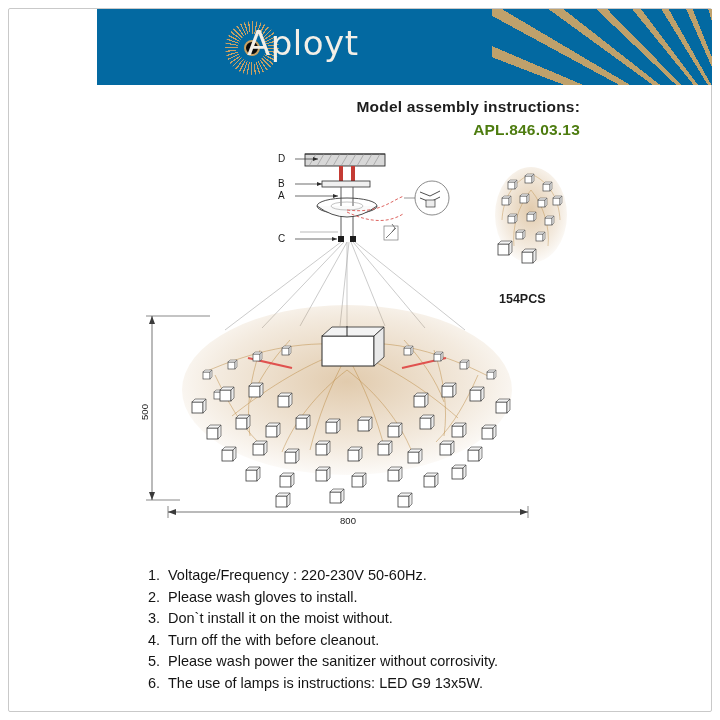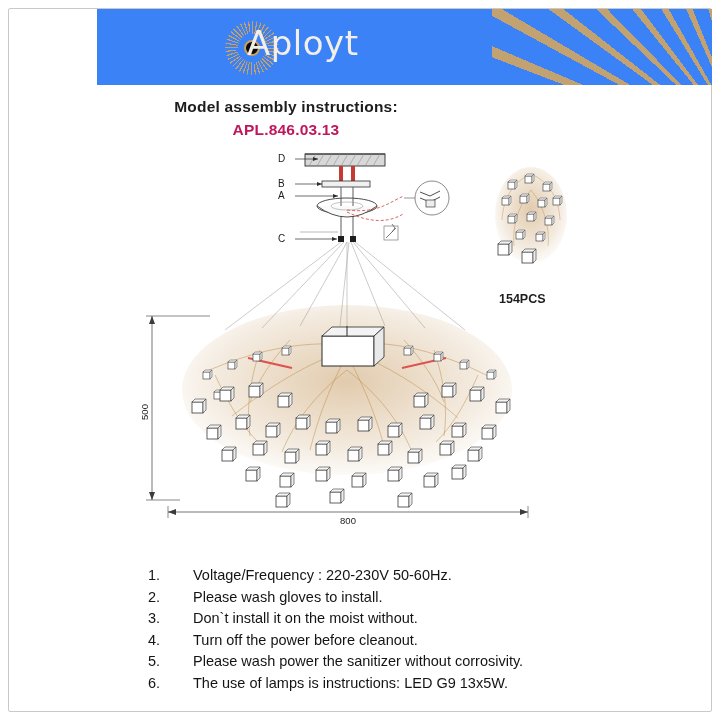--- a/index.html
+++ b/index.html
@@ -33,21 +33,21 @@
     pointer-events: none;
   }
 
   
   .banner {
     position: absolute;
     left: 97px;
     top: 9px;
     width: 615px;
     height: 76px;
-    background: #3b82f6;
+    background: #0369a1;
     overflow: hidden;
   }
   .banner-inner {
     position: relative;
     width: 100%;
     height: 100%;
   }
   .brand {
     position: absolute;
     left: 150px;
@@ -93,36 +93,36 @@
     background:
       repeating-conic-gradient(from 186deg at 100% 100%, #caa469 0deg 2.1deg, rgba(0,0,0,0) 2.1deg 7.5deg);
     -webkit-mask-image: radial-gradient(circle at 100% 100%, #000 30%, #000 96%, transparent 100%);
     mask-image: radial-gradient(circle at 100% 100%, #000 30%, #000 96%, transparent 100%);
     opacity: 0.95;
   }
 
   
   .title-block {
     position: absolute;
-    left: 0;
+    left: 8px;
     top: 98px;
     width: 572px;
-    text-align: center;
+    text-align: right;
   }
   .title-line1 {
     font-size: 15.5px;
     font-weight: bold;
     color: #1d1d1d;
     letter-spacing: 0.2px;
   }
   .title-line2 {
     margin-top: 5px;
     font-size: 15.5px;
     font-weight: bold;
-    color: #be185d;
+    color: #4d7c0f;
     letter-spacing: 0.2px;
   }
 
   
   .drawing {
     position: absolute;
     left: 0;
     top: 140px;
     width: 720px;
     height: 395px;
@@ -163,21 +163,21 @@
     font-size: 14.5px;
     line-height: 21.5px;
     color: #141414;
   }
   .note-num {
     width: 20px;
     flex: 0 0 20px;
     text-align: right;
     margin-right: 8px;
   }
-  .note-txt { flex: 1 1 auto; margin-left: 25px; }
+  .note-txt { flex: 1 1 auto; }
 </style>
 </head>
 <body>
 
 <div class="page">
 
   <div class="page-border"></div>
 
   <div class="banner">
     <div class="banner-inner">
@@ -418,21 +418,21 @@
     <div class="note">
       <span class="note-num">2.</span>
       <span class="note-txt">Please wash gloves to install.</span>
     </div>
     <div class="note">
       <span class="note-num">3.</span>
       <span class="note-txt">Don`t install it on the moist without.</span>
     </div>
     <div class="note">
       <span class="note-num">4.</span>
-      <span class="note-txt">Turn off the power before cleanout.</span>
+      <span class="note-txt">Turn off the with before cleanout.</span>
     </div>
     <div class="note">
       <span class="note-num">5.</span>
       <span class="note-txt">Please wash power the sanitizer without corrosivity.</span>
     </div>
     <div class="note">
       <span class="note-num">6.</span>
       <span class="note-txt">The use of lamps is instructions: LED G9 13x5W.</span>
     </div>
   </div>

